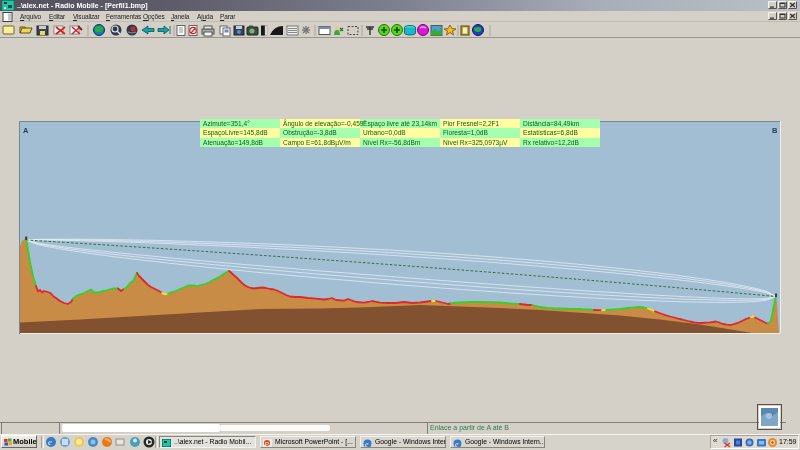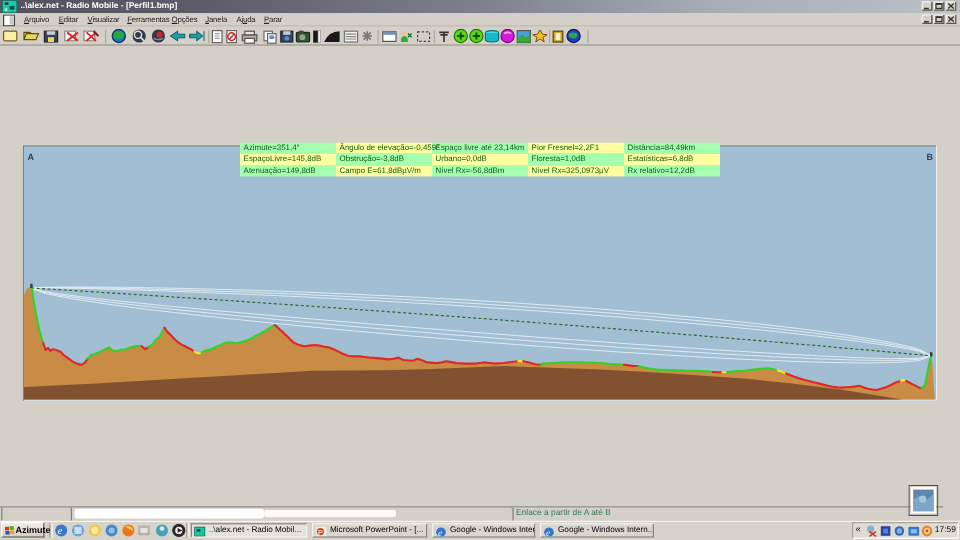--- a/index.html
+++ b/index.html
@@ -283,21 +283,21 @@
 <div class="abs" style="left:43px;top:436px;width:1px;height:12px;background:#f8f6f2"></div>
 <div class="abs" style="left:155px;top:436px;width:1px;height:12px;background:#aaa69e"></div>
 <div class="abs" style="left:157px;top:436px;width:1px;height:12px;background:#f8f6f2"></div>
 <div class="abs" style="left:1px;top:435px;width:36px;height:13px;background:linear-gradient(#f0eee8,#d2cfc7);border:1px solid;border-color:#fff #6a665e #6a665e #fff;font-size:7.5px;font-weight:bold;line-height:11px;color:#000">
 <svg class="abs" style="left:2px;top:2px" width="8" height="8">
         <rect x="0" y="1" width="3.5" height="3" fill="#d83818"></rect>
         <rect x="4" y="0.5" width="3.5" height="3" fill="#58a820"></rect>
         <rect x="0.5" y="4.5" width="3.5" height="3" fill="#2858c8"></rect>
         <rect x="4.5" y="4" width="3.5" height="3" fill="#e8a818"></rect>
       </svg>
-<span style="position:absolute;left:11px">Azimute</span>
+<span style="position:absolute;left:11px">Mobile</span>
     </div>
 <svg class="abs" style="left:42px;top:436px" width="115" height="12">
 <circle cx="9" cy="6" r="5" fill="#3878c8"></circle>
       <text x="6" y="9" font-size="9" font-style="italic" fill="#e8f0ff" font-family="Liberation Serif">e</text>
 <circle cx="23" cy="6" r="5" fill="#68a0d8"></circle>
       <rect x="20" y="3" width="6" height="6" fill="#c8ddf0"></rect>
 <circle cx="37" cy="6" r="5" fill="#f0c848"></circle>
       <circle cx="37" cy="6" r="3" fill="#f8e8a0"></circle>
 <circle cx="51" cy="6" r="5" fill="#4888c8"></circle>
       <circle cx="51" cy="6" r="2.5" fill="#90c0e8"></circle>

